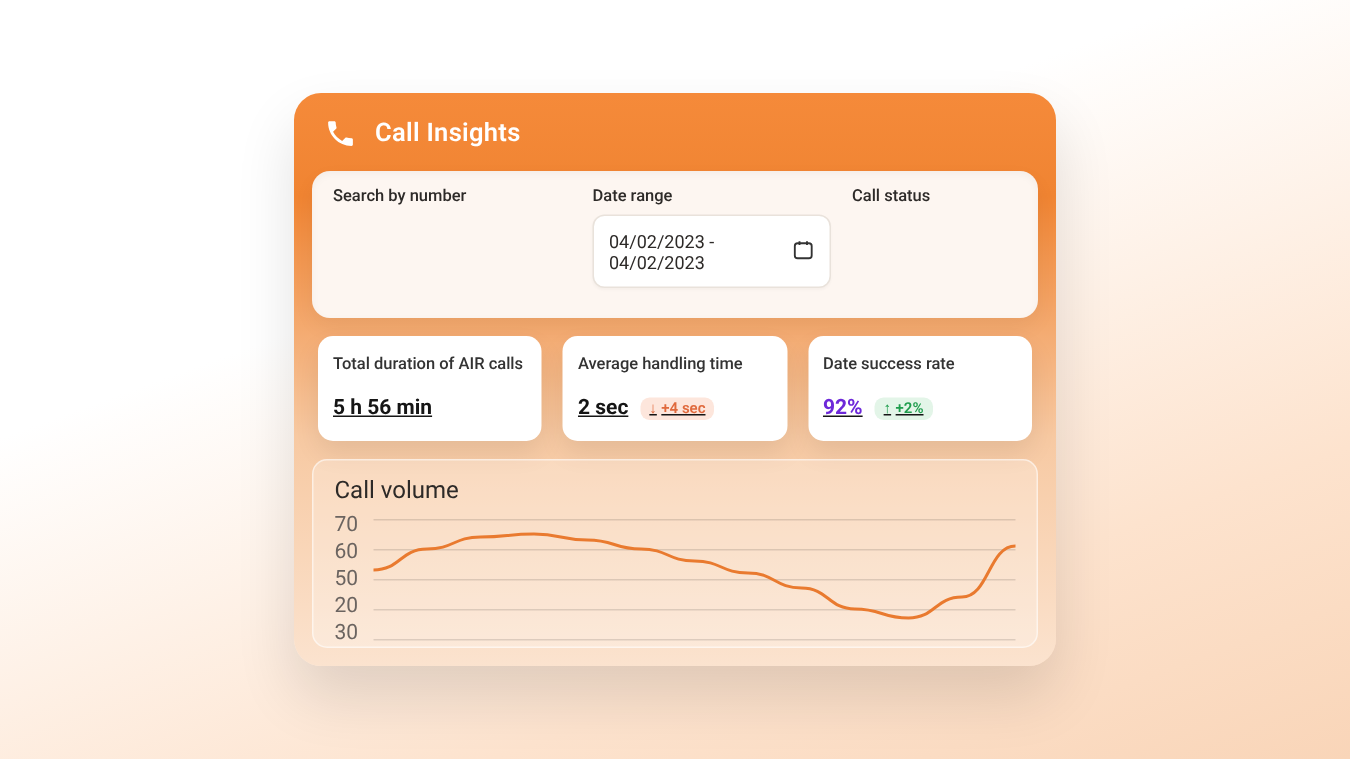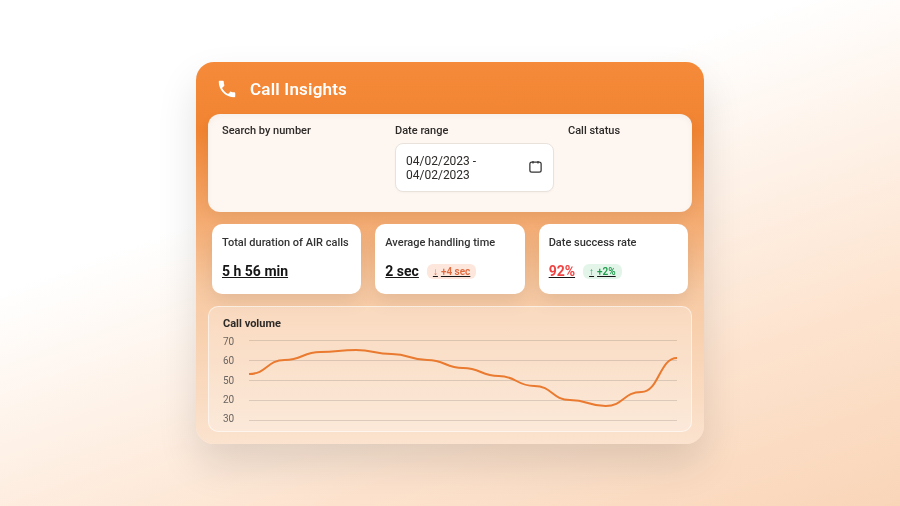--- a/index.html
+++ b/index.html
@@ -82,34 +82,34 @@
   .card-value { font-size:14px; font-weight:700; color:#151515; display:inline-flex;align-items:center;gap:8px;text-decoration:underline;}
   .delta {
     font-size:10px;
     font-weight:600;
     padding:2px 6px;
     border-radius:6px;
     display:inline-flex;align-items:center;gap:3px;
   }
   .delta.down { background:#fde6dc; color:#e06a3d; }
   .delta.up   { background:#e3f5e8; color:#1f9d4d; }
-  .success-val { color:#ef4444; }
+  .success-val { color:#6d28d9; }
   .chart {
     flex:1;
     background: rgba(255,255,255,0.28);
     border:1px solid rgba(255,255,255,0.55);
     border-radius:10px;
     padding:10px 14px 6px 14px;
     position:relative;
     overflow:hidden;
   }
-  .chart-title { font-size:11px; color:#2d2a28; font-weight:700; margin-bottom:6px;}
+  .chart-title { font-size:16px; color:#2d2a28; font-weight:400; margin-bottom:6px;}
   .chart-body { position:relative; height:calc(100% - 20px); }
   .ylabels { position:absolute; left:0; top:0; bottom:0; width:22px; display:flex; flex-direction:column; justify-content:space-between; }
-  .ylabels span { font-size:10px; color:#6b6460; }
+  .ylabels span { font-size:14px; color:#6b6460; }
   .plot { position:absolute; left:26px; right:0; top:4px; bottom:4px; }
   .gridline { position:absolute; left:0; right:0; height:1px; background:rgba(0,0,0,0.12); }
   svg.curve { position:absolute; left:0; top:0; width:100%; height:100%; overflow:visible; }
 </style>
 </head>
 <body>
 
 <div class="panel">
   <div class="titlebar">
     <span class="icon-circle">

